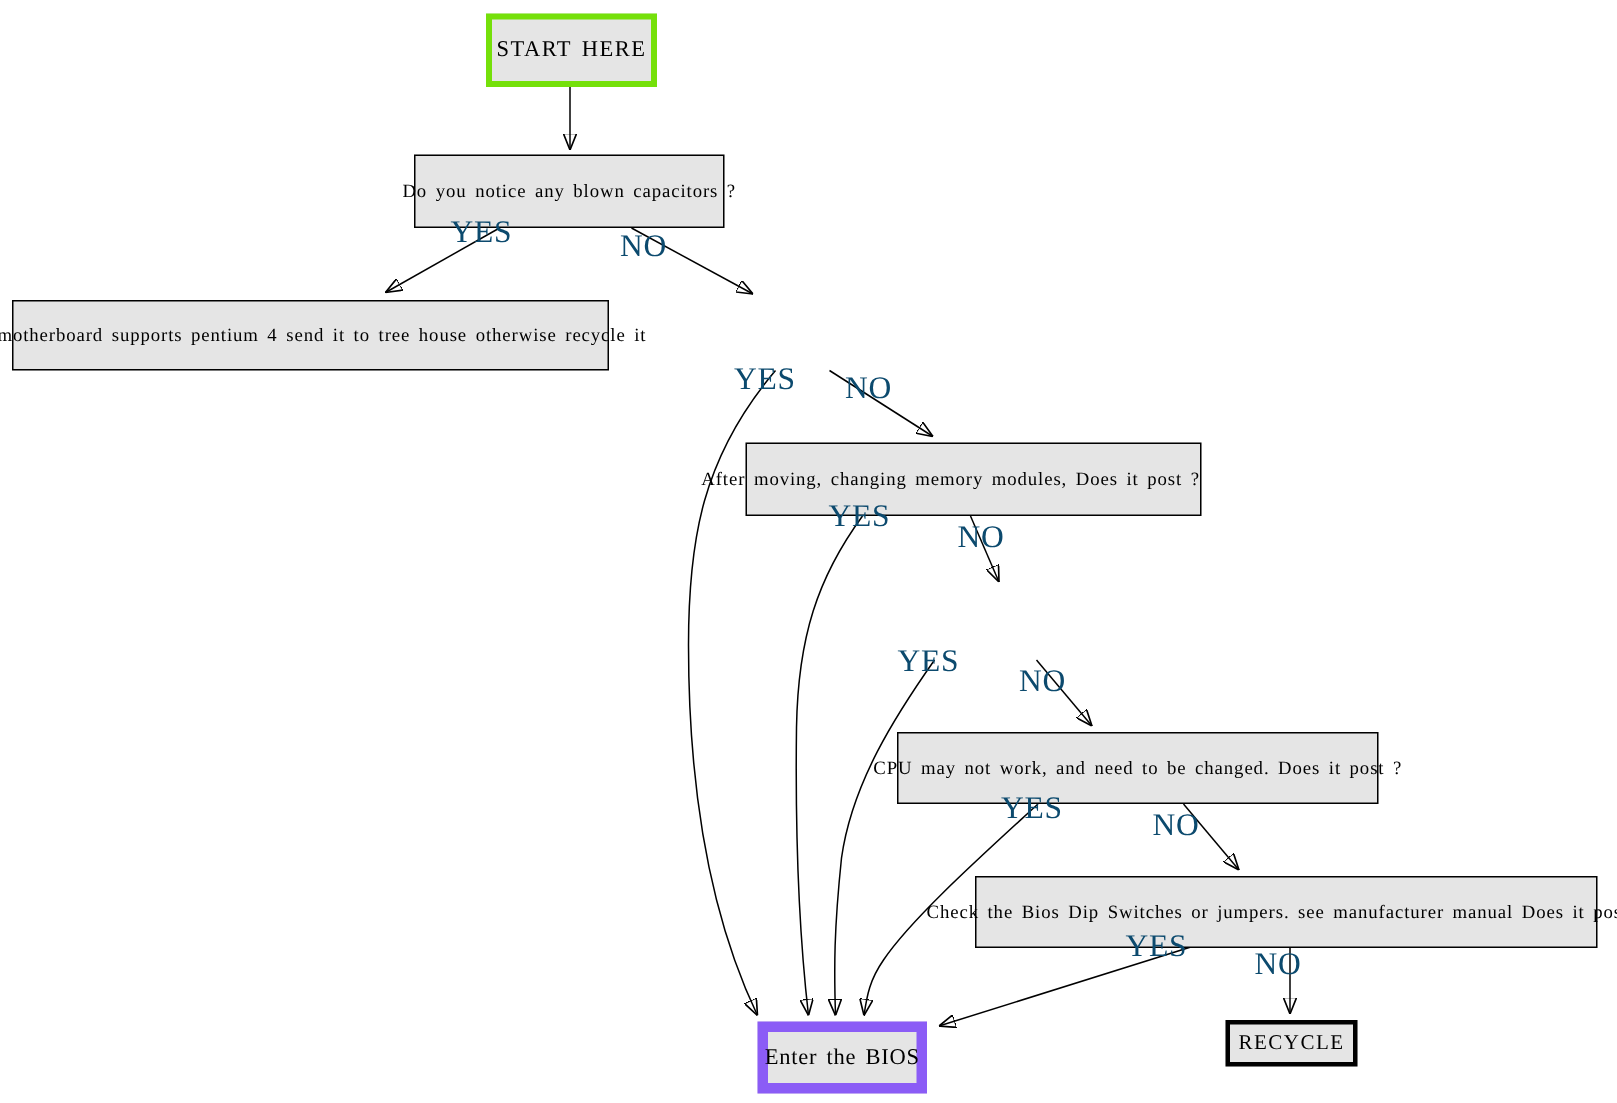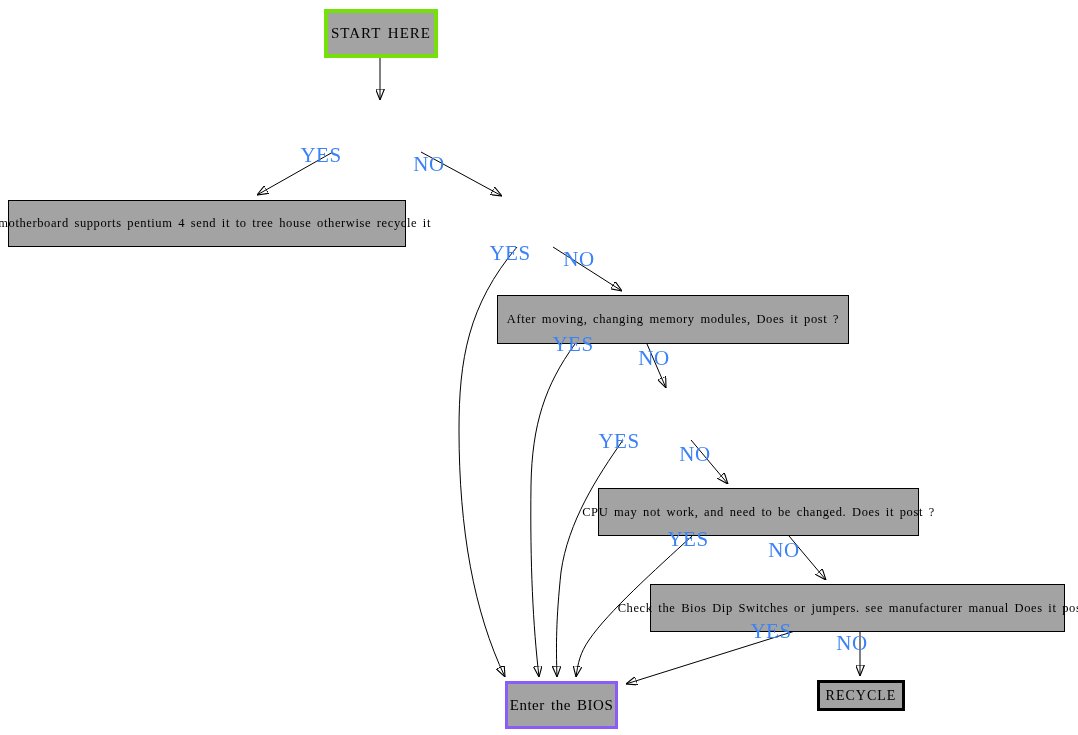--- a/index.html
+++ b/index.html
@@ -4,38 +4,38 @@
 <style>
   html,body{margin:0;padding:0;}
   body{font-family:"Liberation Serif","DejaVu Serif",serif;background:#fff;}
   .canvas{
     position:relative;width:1078px;height:735px;background:var(--bg,#fff);
     overflow:hidden;
   }
   .edges{position:absolute;left:0;top:0;width:1078px;height:735px;}
   .edges path{stroke:#000;stroke-width:1;fill:none;}
   .node{
-    position:absolute;border:1px solid #000;background:#a3a3a3;
+    position:absolute;border:1px solid #000;background:#e5e5e5;
     display:flex;align-items:center;justify-content:center;
     font-size:12.5px;letter-spacing:0.6px;word-spacing:2px;color:#000;
     text-align:center;white-space:nowrap;box-sizing:border-box;
   }
   .n-start{left:324px;top:9px;width:114px;height:49px;border:4px solid var(--start-border,#75E00A);font-size:15px;letter-spacing:1px;}
   .n-q1{left:276px;top:103px;width:207px;height:49px;}
   .n-advice{left:8px;top:200px;width:398px;height:47px;}
   .n-q2{left:428px;top:200px;width:252px;height:47px;}
-  .n-q3{left:497px;top:295px;width:352px;height:49px;}
+  .n-q3{left:497px;top:295px;width:304px;height:49px;justify-content:flex-end;}
   .n-q4{left:549px;top:392px;width:257px;height:48px;}
   .n-q5{left:598px;top:488px;width:321px;height:48px;}
   .n-q6{left:650px;top:584px;width:415px;height:48px;}
-  .n-bios{left:505px;top:681px;width:113px;height:48px;border:3px solid #8b5cf6;font-size:15px;letter-spacing:0.5px;}
+  .n-bios{left:505px;top:681px;width:113px;height:48px;border:7px solid #8b5cf6;font-size:15px;letter-spacing:0.5px;}
   .n-recycle{left:817px;top:680px;width:88px;height:31px;border:3px solid #000;font-size:14px;letter-spacing:1px;}
   .edge-label{
     position:absolute;transform:translate(-50%,-50%);
-    font-size:21px;color:#3b82f6;letter-spacing:0.5px;line-height:1;
+    font-size:21px;color:#0c4a6e;letter-spacing:0.5px;line-height:1;
   }
   .el-cap-yes{left:321px;top:155px;}
   .el-cap-no{left:429px;top:164px;}
   .el-con-yes{left:510px;top:253px;}
   .el-con-no{left:579px;top:259px;}
   .el-mem-yes{left:573px;top:344px;}
   .el-mem-no{left:654px;top:358px;}
   .el-vid-yes{left:619px;top:441px;}
   .el-vid-no{left:695px;top:454px;}
   .el-cpu-yes{left:688px;top:539px;}
@@ -66,20 +66,23 @@
     <path d="M575,344 C545,385 532,425 531,485 C530,565 533,625 539,677" marker-end="url(#arrow)"></path>
     <path d="M623,440 C597,477 568,522 561,572 C556,620 556,645 557,677" marker-end="url(#arrow)"></path>
     <path d="M692,536 C655,570 608,612 589,640 C580,653 578,663 576,677" marker-end="url(#arrow)"></path>
     <path d="M795,631 L626,684" marker-end="url(#arrow)"></path>
   </svg>
 
   <div class="node n-start">
     <span>START HERE</span>
   </div>
 
+  <div class="node n-q1">
+    <span>Do you notice any blown capacitors ?</span>
+  </div>
 
   <div class="node n-advice">
     <span>If motherboard supports pentium 4 send it to tree house otherwise recycle it</span>
   </div>
 
 
   <div class="node n-q3">
     <span>After moving, changing memory modules, Does it post ?</span>
   </div>
 

